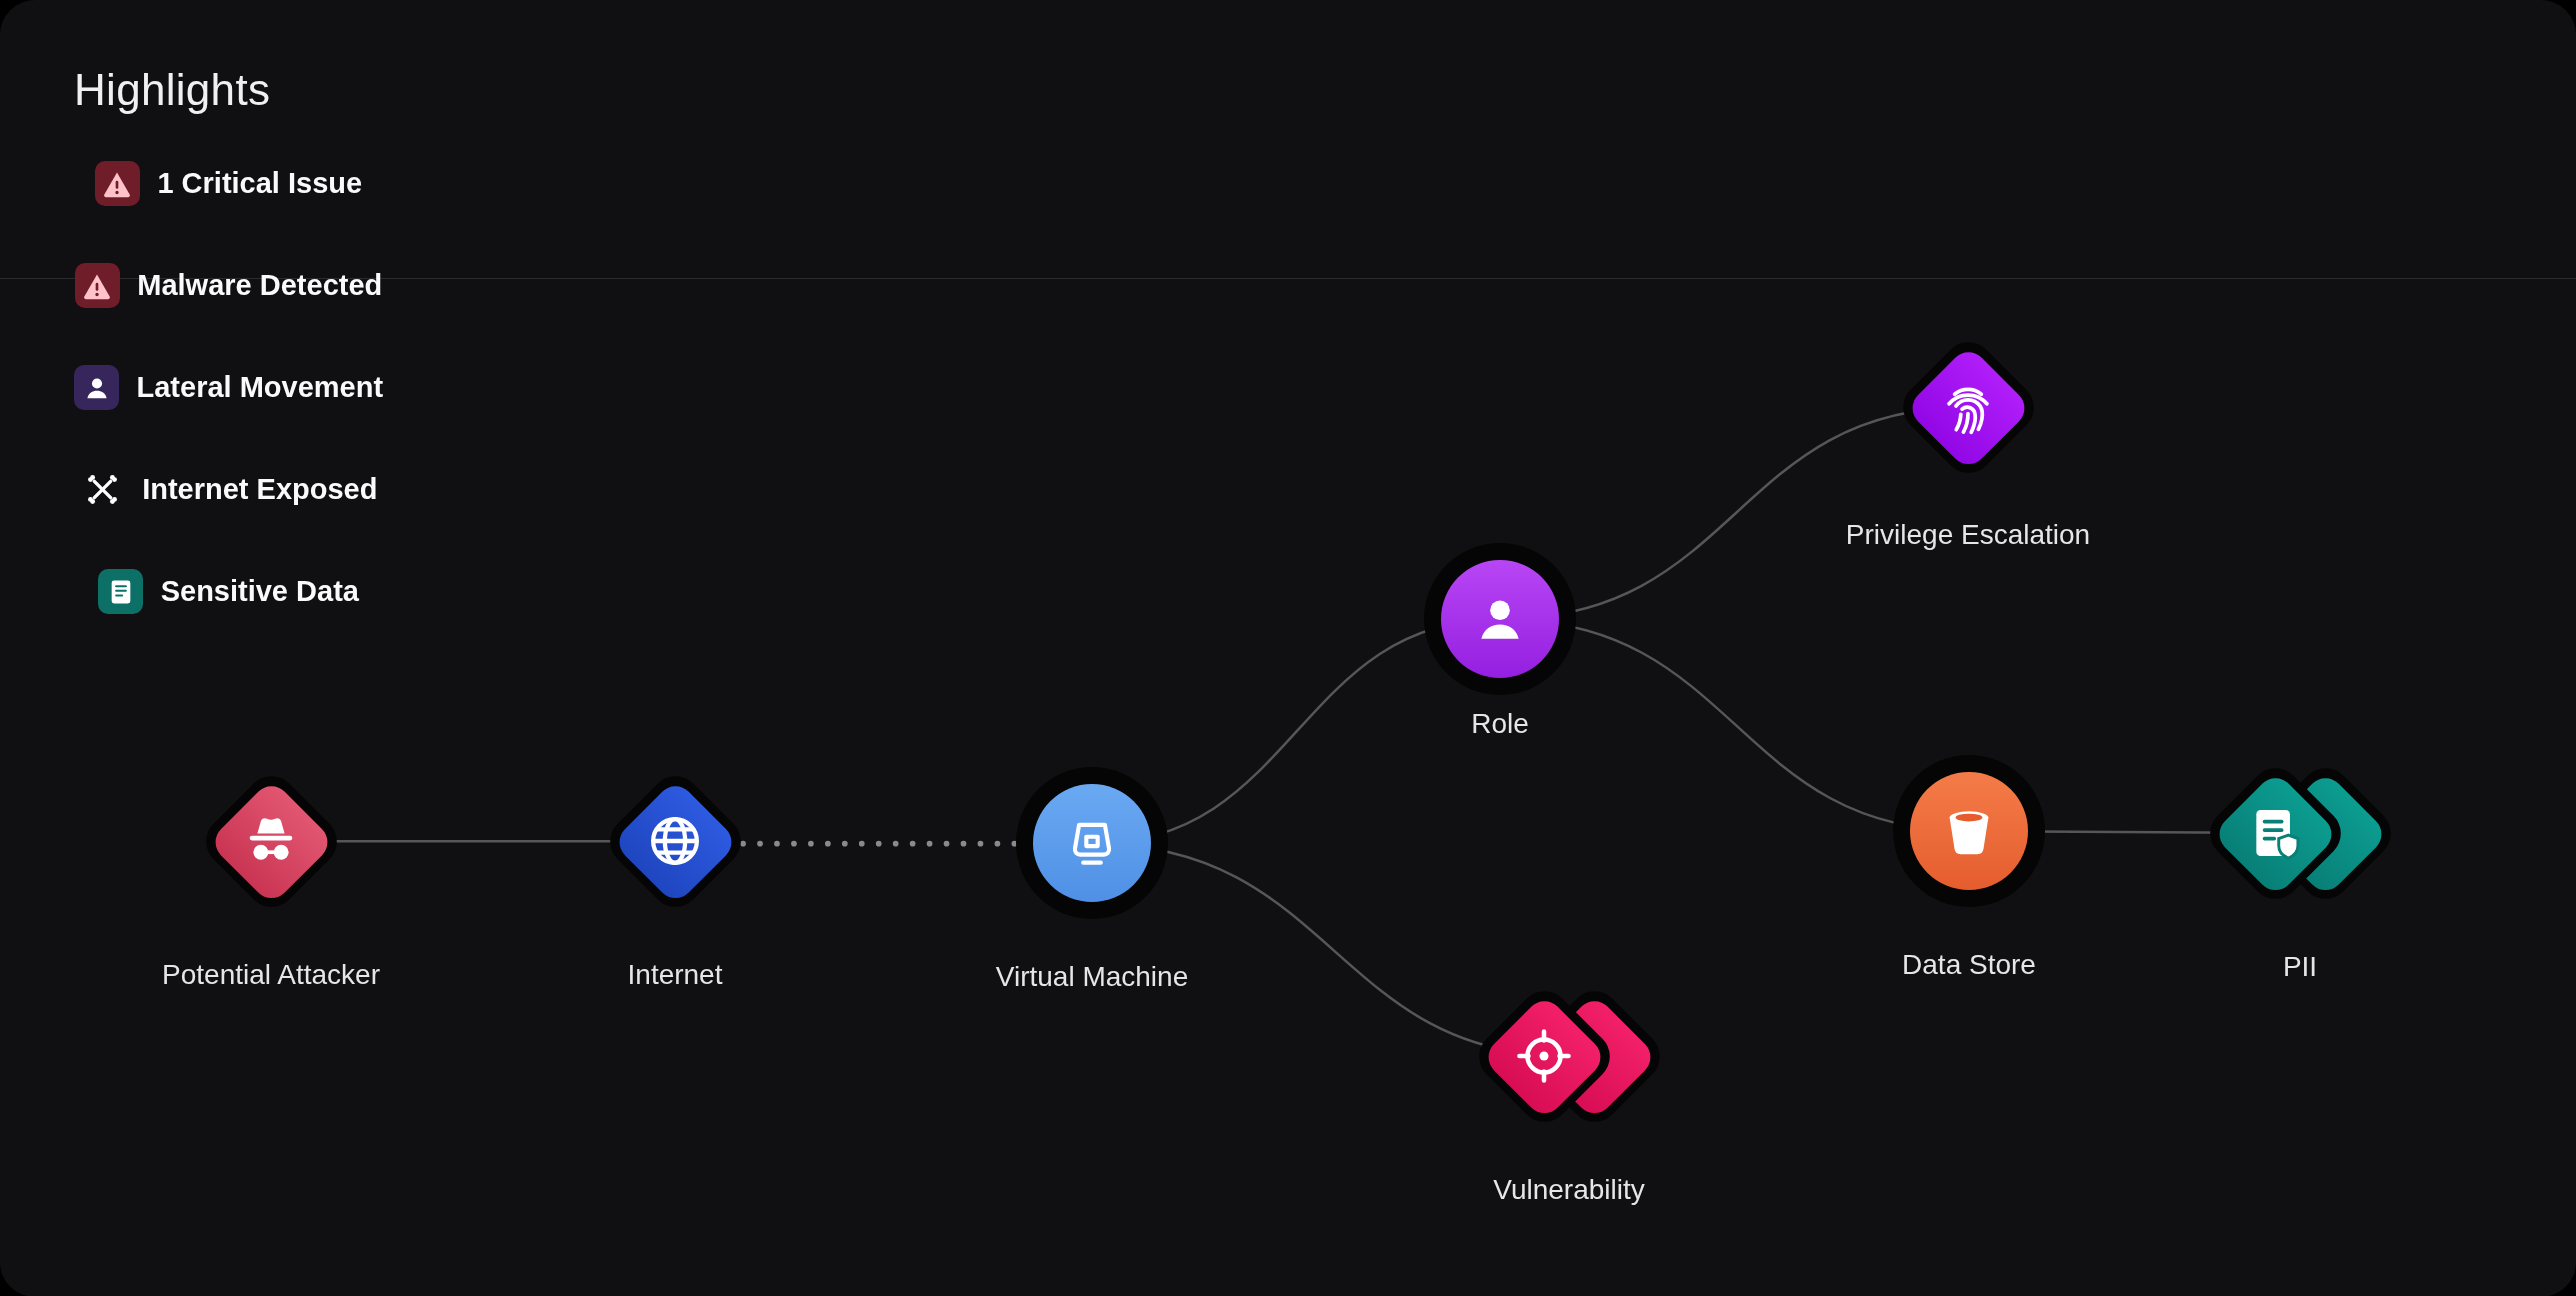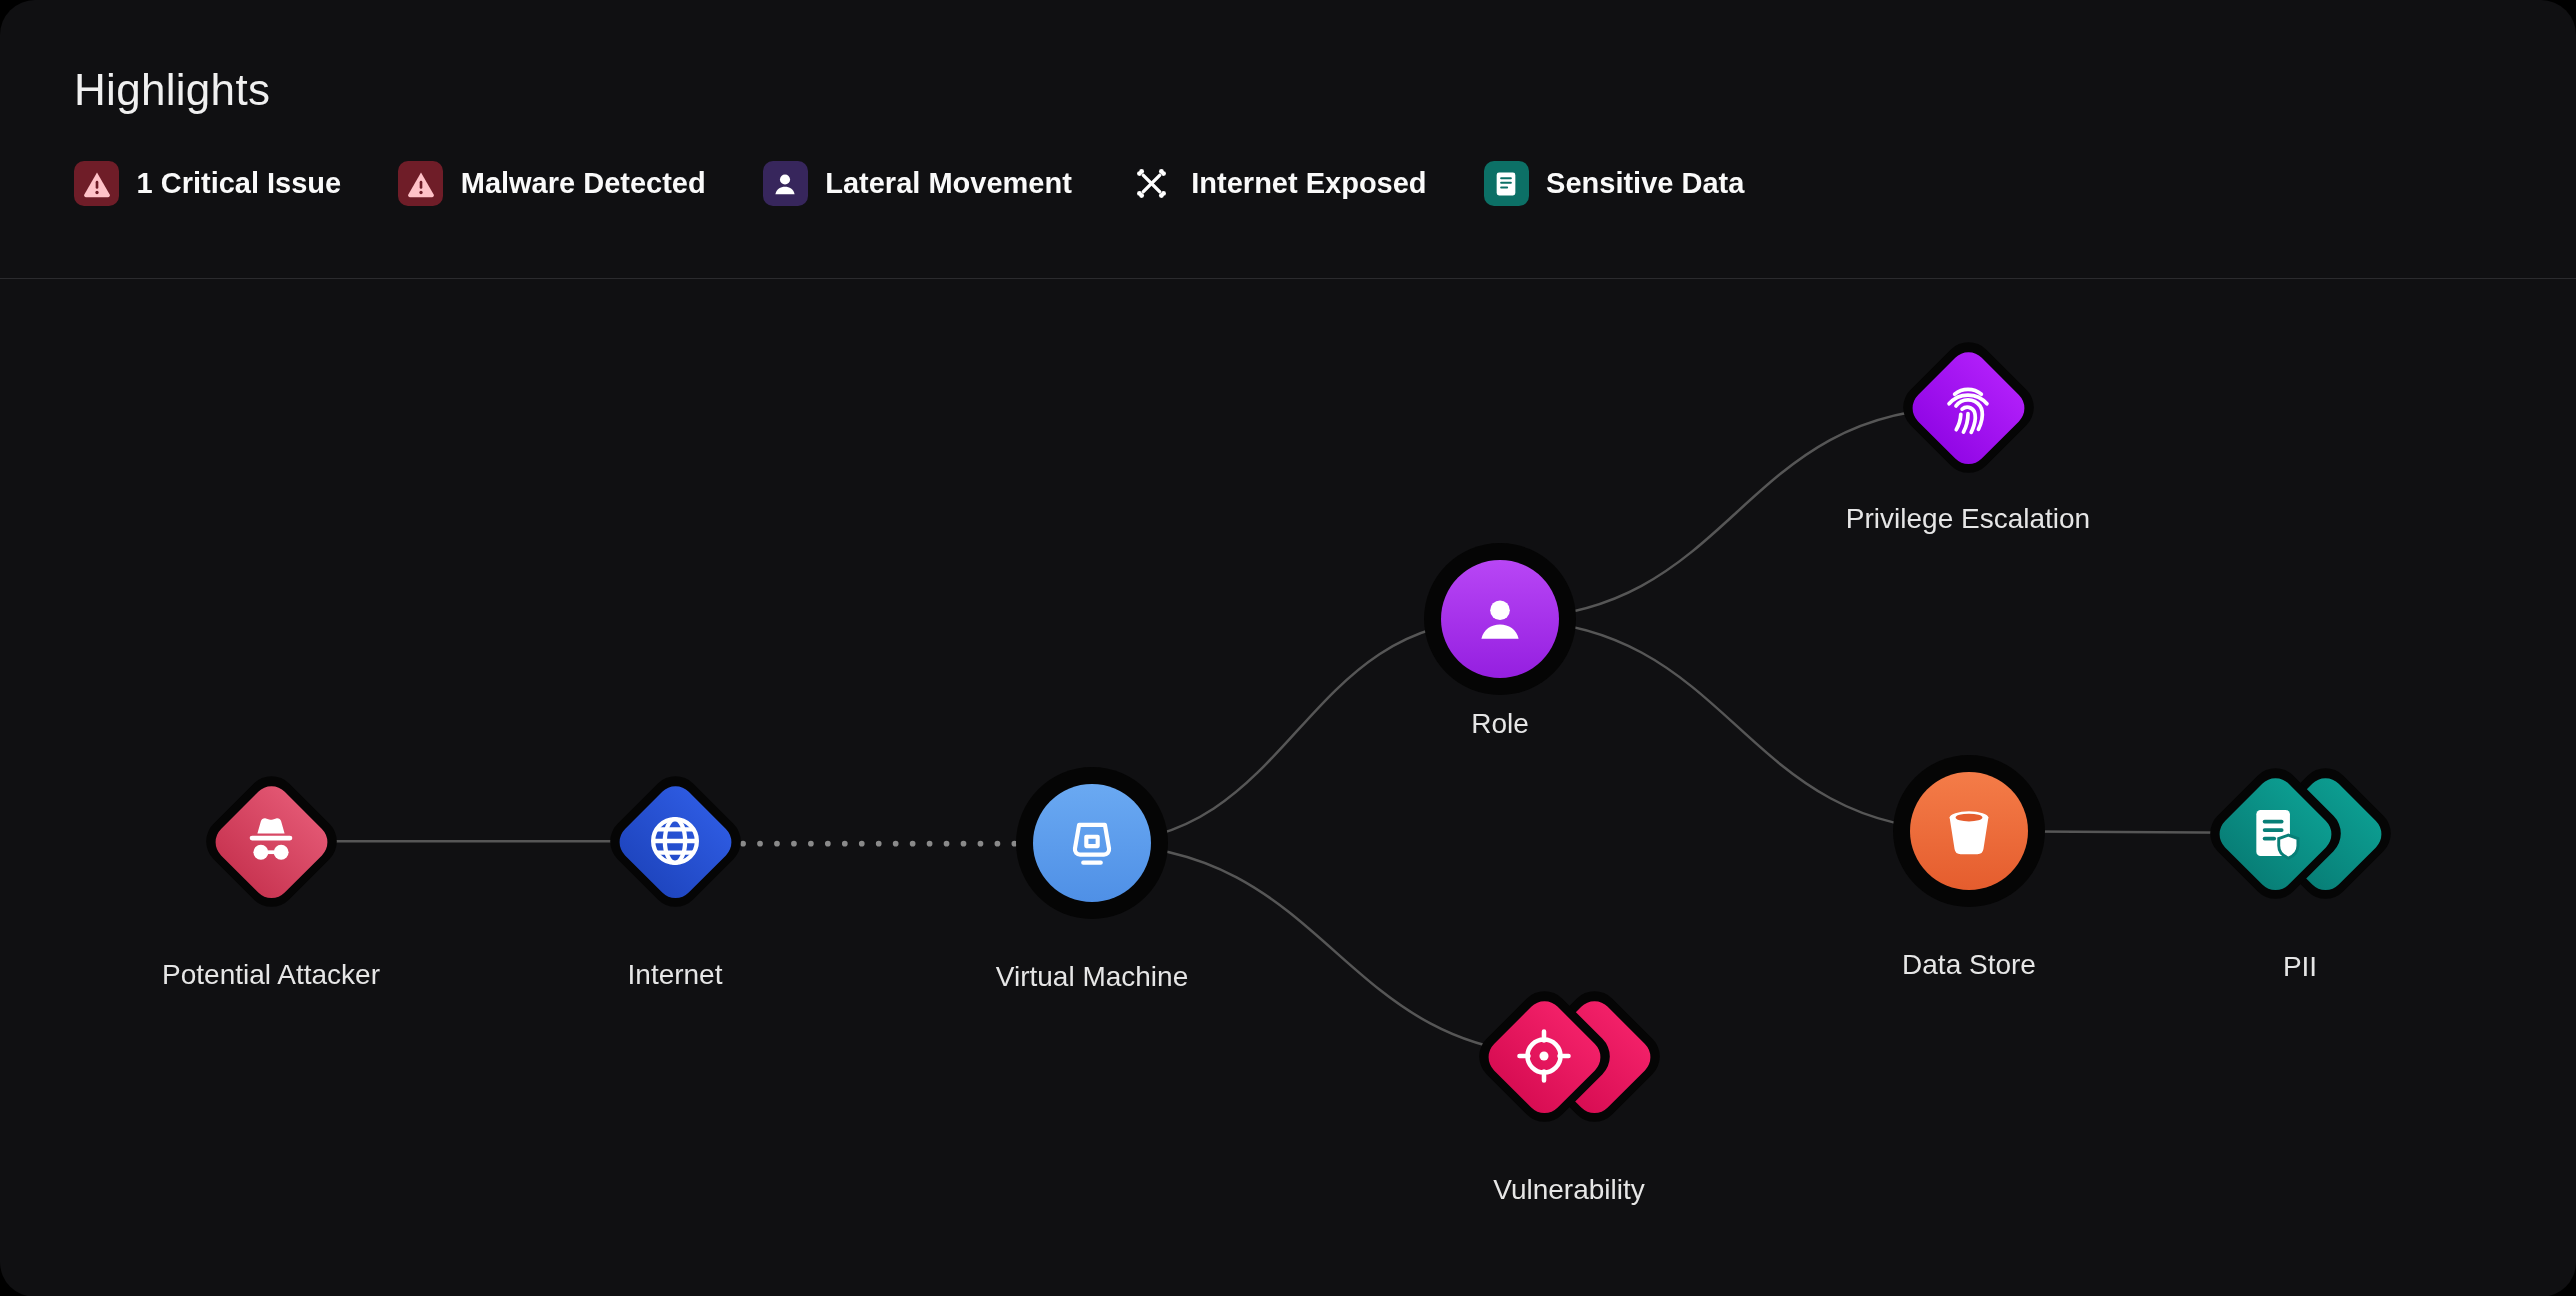--- a/index.html
+++ b/index.html
@@ -2,21 +2,21 @@
 <html style="font-size:10px"><head>
 <meta charset="utf-8">
 <style>
   html,body{margin:0;padding:0;background:#000;}
   body{width:2576px;height:1297px;font-family:"Liberation Sans",sans-serif;}
   .canvas{position:relative;width:2576px;height:1297px;background:#101012;border-radius:35px;overflow:hidden;}
 
   
   .header{position:absolute;left:0;top:0;right:0;height:278px;border-bottom:1.2px solid #2b2b2e;}
   .title{position:absolute;left:74px;top:65px;font-size:44px;font-weight:500;color:#f0f0f0;letter-spacing:0.3px;}
-  .badges{position:absolute;left:74px;top:161px;display:flex;align-items:center;gap:57px;}
+  .badges{position:absolute;left:74px;top:161px;display:flex;align-items:center;gap:57px;flex-direction:column;}
   .badge{display:flex;align-items:center;gap:17.5px;}
   .badge-tile{width:45px;height:45px;border-radius:10px;display:grid;place-items:center;flex:0 0 auto;}
   .badge-tile svg{width:32px;height:32px;}
   .t-critical{background:#6f1d28;}
   .t-exposed{background:transparent;}
   .t-exposed svg{width:39px;height:39px;}
   .t-lateral{background:#37265c;}
   .t-sensitive{background:#0c7066;}
   .badge-label{font-size:29px;font-weight:700;color:#fafafa;white-space:nowrap;}
 
@@ -39,21 +39,21 @@
   .c-inner>.icon{width:62px;height:62px;}
 
   .stack{width:206px;height:156px;position:relative;}
   .stack .diamond{position:absolute;top:0;}
   .stack .diamond.back{left:50px;}
   .stack .diamond.front{left:0;}
 
   .node-label{position:absolute;left:0;top:118px;transform:translateX(-50%);white-space:nowrap;
               font-size:28px;color:#e6e6e6;text-align:center;}
   .n-role .node-label{top:89px;}
-  .n-privesc .node-label{top:96px;}
+  .n-privesc .node-label{top:112px;}
 
   
   .n-attacker{left:271px;top:841px;}
   .n-network{left:675px;top:841px;}
   .n-vm{left:1092px;top:843px;}
   .n-role{left:1500px;top:619px;}
   .n-privesc{left:1968px;top:407px;}
   .n-datastore{left:1969px;top:831px;}
   .n-pii{left:2300px;top:833px;}
   .n-vuln{left:1569px;top:1056px;}

